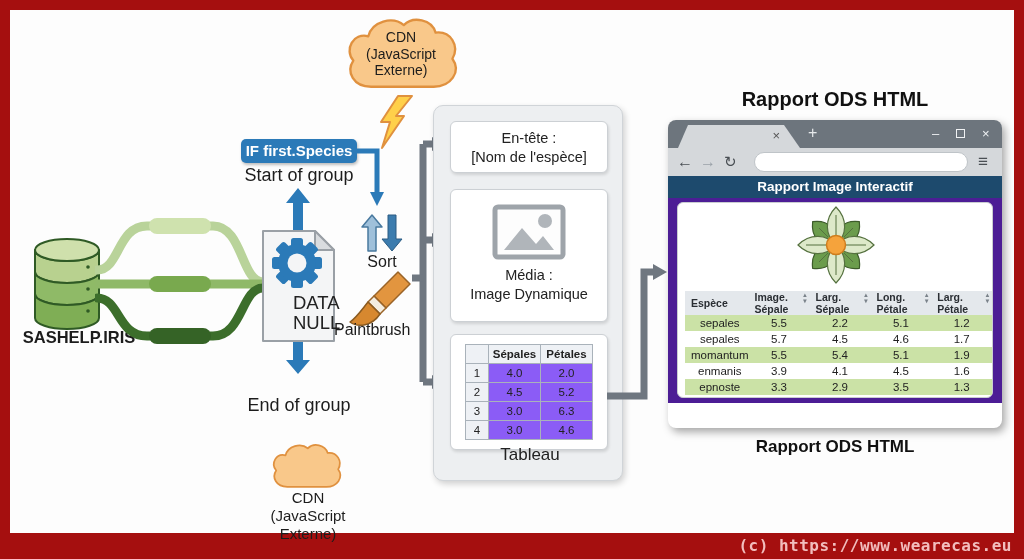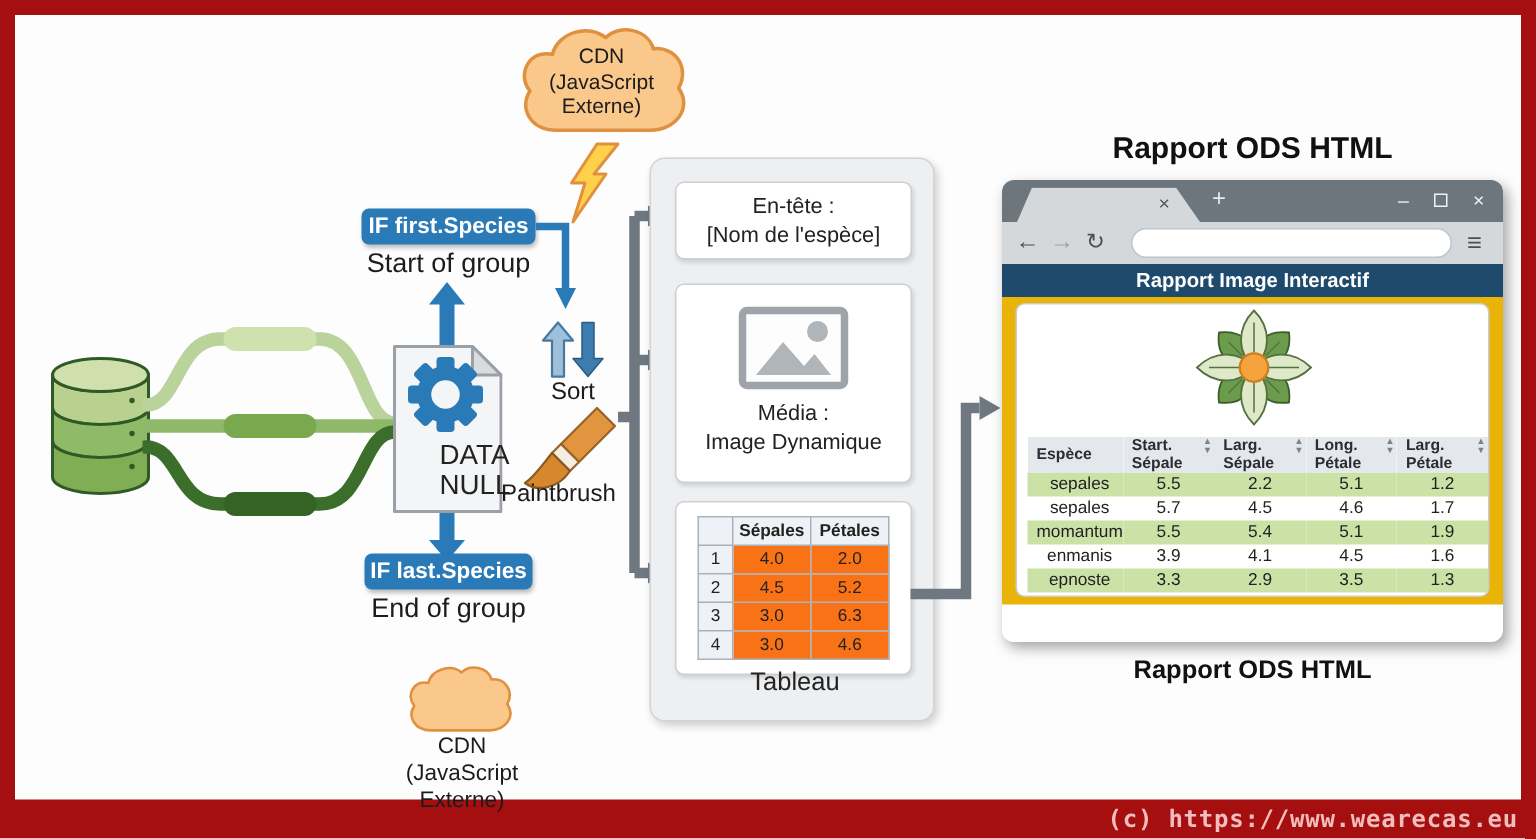--- a/index.html
+++ b/index.html
@@ -32,21 +32,21 @@
           border-radius:6px; box-shadow:1px 2px 3px rgba(0,0,0,.12); text-align:center; color:#222; }
   .tbox1 { top:15px;  height:52px;  font-size:14.5px; line-height:19px; padding-top:7px; }
   .tbox2 { top:83px;  height:133px; font-size:14.5px; line-height:19px; }
   .tbox3 { top:228px; height:116px; }
   .tbox2 svg { margin-top:13px; }
   .mini-table { margin:9px auto 0 auto; border-collapse:collapse; }
   .mini-table th, .mini-table td { border:1px solid #a9b2ba; font-size:11.5px; text-align:center; height:19px; color:#222; }
   .mini-table th { background:#eef1f5; font-weight:bold; width:52px; }
   .mini-table th:first-child { width:23px; }
   .mini-table td:first-child { background:#eef1f5; }
-  .mini-table td { background:#f97316; }
+  .mini-table td { background:#8b5cf6; }
   .tbl-caption { position:absolute; left:0; top:110px; width:158px; text-align:center; font-size:17px; color:#222; }
 
   
   .browser-title-top    { left:658px; top:78px;  width:334px; text-align:center; font-size:20px; font-weight:600; color:#111; }
   .browser-title-bottom { left:658px; top:427px; width:334px; text-align:center; font-size:17px; font-weight:bold; color:#111; }
   .browser { left:658px; top:110px; width:334px; height:308px; border-radius:8px;
              box-shadow:3px 4px 9px rgba(0,0,0,.35); background:#fff; }
   .titlebar { position:absolute; left:0; top:0; width:334px; height:28px; background:#6d757d; border-radius:8px 8px 0 0; }
   .tab { position:absolute; left:10px; top:5px; width:122px; height:23px; background:#d5d8db;
          clip-path:polygon(10px 0, 106px 0, 122px 100%, 0 100%); }
@@ -58,21 +58,21 @@
   .toolbar { position:absolute; left:0; top:28px; width:334px; height:28px; background:#d5d8db; }
   .navbtn { position:absolute; top:0; height:28px; line-height:28px; font-size:16px; }
   .btn-back { left:9px;  color:#4a4f54; }
   .btn-fwd  { left:32px; color:#9aa1a8; }
   .btn-reload { left:56px; color:#4a4f54; font-size:15px; }
   .urlbar { position:absolute; left:86px; top:4px; width:214px; height:20px; background:#fff;
             border:1px solid #bfc4c8; border-radius:10px; }
   .btn-menu { left:310px; color:#4a4f54; font-size:17px; }
   .banner { position:absolute; left:0; top:56px; width:334px; height:22px; background:#1d4a6d;
             color:#fff; font-weight:bold; font-size:13.5px; text-align:center; line-height:22px; }
-  .bcontent { position:absolute; left:0; top:78px; width:334px; height:205px; background:#eab308; }
+  .bcontent { position:absolute; left:0; top:78px; width:334px; height:205px; background:#4c1d95; }
   .card { position:absolute; left:9px; top:4px; width:316px; height:196px; background:#fff;
           border:1px solid #c9cdd1; border-radius:6px; }
   .iris-table { position:absolute; left:7px; top:88px; border-collapse:collapse; table-layout:fixed; }
   .iris-table th { position:relative; background:#e4e8ec; font-size:10.5px; font-weight:bold; color:#2a2e33;
                    height:17px; text-align:left; padding:0 12px 0 6px; cursor:pointer; }
   .iris-table td { font-size:11.5px; height:16px; color:#222; text-align:center; }
   .iris-table td:first-child { text-align:center; padding-left:6px; }
   .iris-table tr.green td { background:#cbe2a6; }
   .col-sp { width:54px; } .col-n { width:62px; }
   .sortglyph { position:absolute; right:3px; top:1px; display:flex; flex-direction:column; align-items:center; }
@@ -90,20 +90,21 @@
     <g stroke="#2f5a25" stroke-width="2" stroke-linejoin="round">
       <path d="M3,14 V36 A32,11 0 0 0 67,36 V14 A32,11 0 0 1 3,14 Z" fill="#b8d18f"></path>
       <path d="M3,36 V58 A32,11 0 0 0 67,58 V36 A32,11 0 0 1 3,36 Z" fill="#8fba67"></path>
       <path d="M3,58 V82 A32,11 0 0 0 67,82 V58 A32,11 0 0 1 3,58 Z" fill="#7fae55"></path>
       <ellipse cx="35" cy="14" rx="32" ry="11" fill="#cfe0ac"></ellipse>
     </g>
     <circle cx="56" cy="31" r="1.8" fill="#2f5a25"></circle>
     <circle cx="56" cy="53" r="1.8" fill="#2f5a25"></circle>
     <circle cx="56" cy="75" r="1.8" fill="#2f5a25"></circle>
   </svg>
+  <div class="abs db-label">SASHELP.IRIS</div>
 
   <svg class="abs" style="left:85px;top:198px" width="172" height="140" viewBox="0 0 172 140">
     <g fill="none" stroke-linecap="round">
       <path d="M2,62 C25,62 22,18 52,18 L118,18 C148,18 146,74 168,74" stroke="#b9d39a" stroke-width="9"></path>
       <path d="M2,76 L168,76" stroke="#8fb968" stroke-width="9"></path>
       <path d="M2,90 C25,90 22,128 52,128 L118,128 C148,128 146,80 168,80" stroke="#3c6e2b" stroke-width="9"></path>
     </g>
     <rect x="54" y="10" width="62" height="16" rx="8" fill="#cfe2ae"></rect>
     <rect x="54" y="68" width="62" height="16" rx="8" fill="#79a94e"></rect>
     <rect x="54" y="120" width="62" height="16" rx="8" fill="#356326"></rect>
@@ -129,21 +130,20 @@
   </div>
 
   <svg class="abs" style="left:276px;top:178px" width="24" height="42" viewBox="0 0 24 42">
     <polygon points="12,0 24,15 17,15 17,42 7,42 7,15 0,15" fill="#2b7ab8"></polygon>
   </svg>
   <svg class="abs" style="left:276px;top:332px" width="24" height="32" viewBox="0 0 24 32">
     <polygon points="12,32 0,18 7,18 7,0 17,0 17,18 24,18" fill="#2b7ab8"></polygon>
   </svg>
   <div class="abs badge badge-first">IF first.Species</div>
   <div class="abs caption cap-first">Start of group</div>
-  <div class="abs badge badge-last">IF last.Species</div>
   <div class="abs caption cap-last">End of group</div>
 
   <svg class="abs" style="left:347px;top:128px" width="36" height="72" viewBox="0 0 36 72">
     <path d="M0,13 H20 V54" fill="none" stroke="#2b7ab8" stroke-width="5"></path>
     <polygon points="13,54 27,54 20,68" fill="#2b7ab8"></polygon>
   </svg>
 
   <svg class="abs" style="left:328px;top:2px" width="126" height="86" viewBox="0 0 130 92">
     <path d="M33,80 C14,80 6,64 14,52 C4,40 14,22 30,26 C34,10 56,4 68,14 C78,4 98,8 102,22 C118,20 128,36 120,50 C130,64 118,80 100,80 Z" fill="#f9c88a" stroke="#e0913f" stroke-width="2.5" stroke-linejoin="round"></path>
   </svg>
@@ -296,21 +296,21 @@
           <colgroup>
                 <col class="col-sp">
                 <col class="col-n">
                 <col class="col-n">
                 <col class="col-n">
                 <col class="col-n">
               </colgroup>
           <tbody>
                 <tr>
             <th><span>Espèce</span></th>
-            <th><span>Start. Sépale</span><span class="sortglyph">
+            <th><span>Image. Sépale</span><span class="sortglyph">
                       <span>▴</span>
                       <span>▾</span>
                     </span></th>
             <th><span>Larg. Sépale</span><span class="sortglyph">
                       <span>▴</span>
                       <span>▾</span>
                     </span></th>
             <th><span>Long. Pétale</span><span class="sortglyph">
                       <span>▴</span>
                       <span>▾</span>

